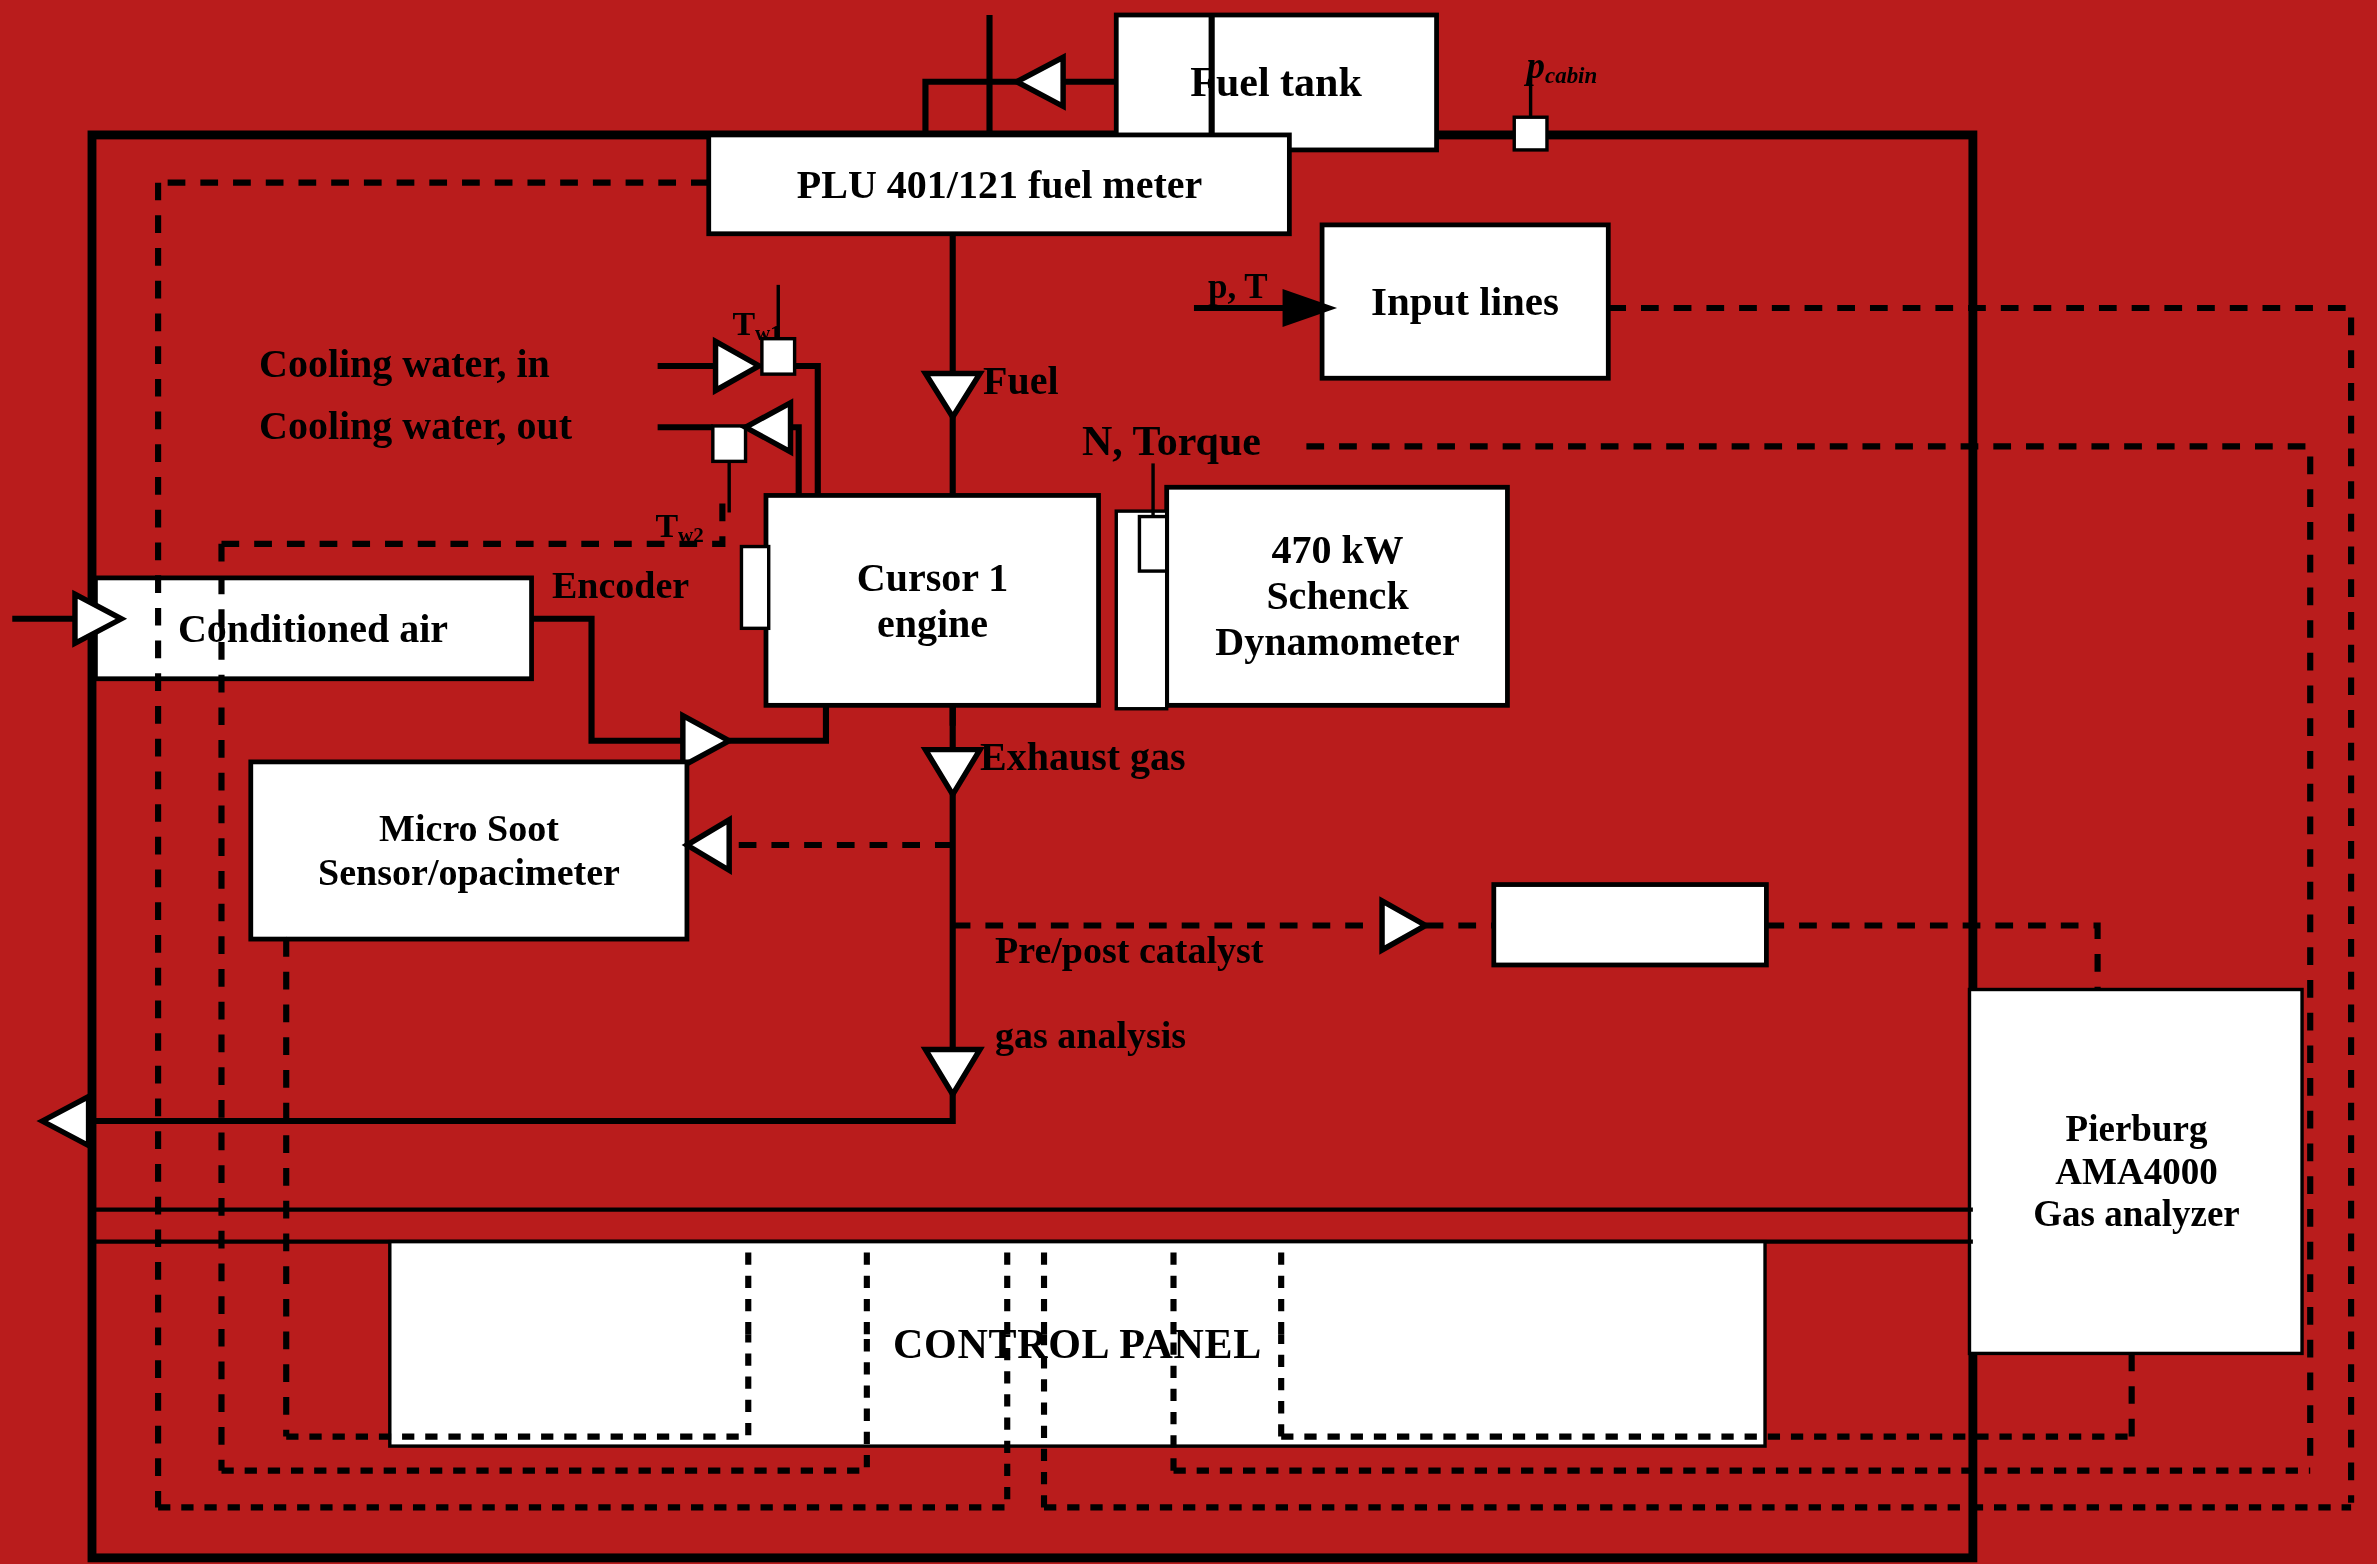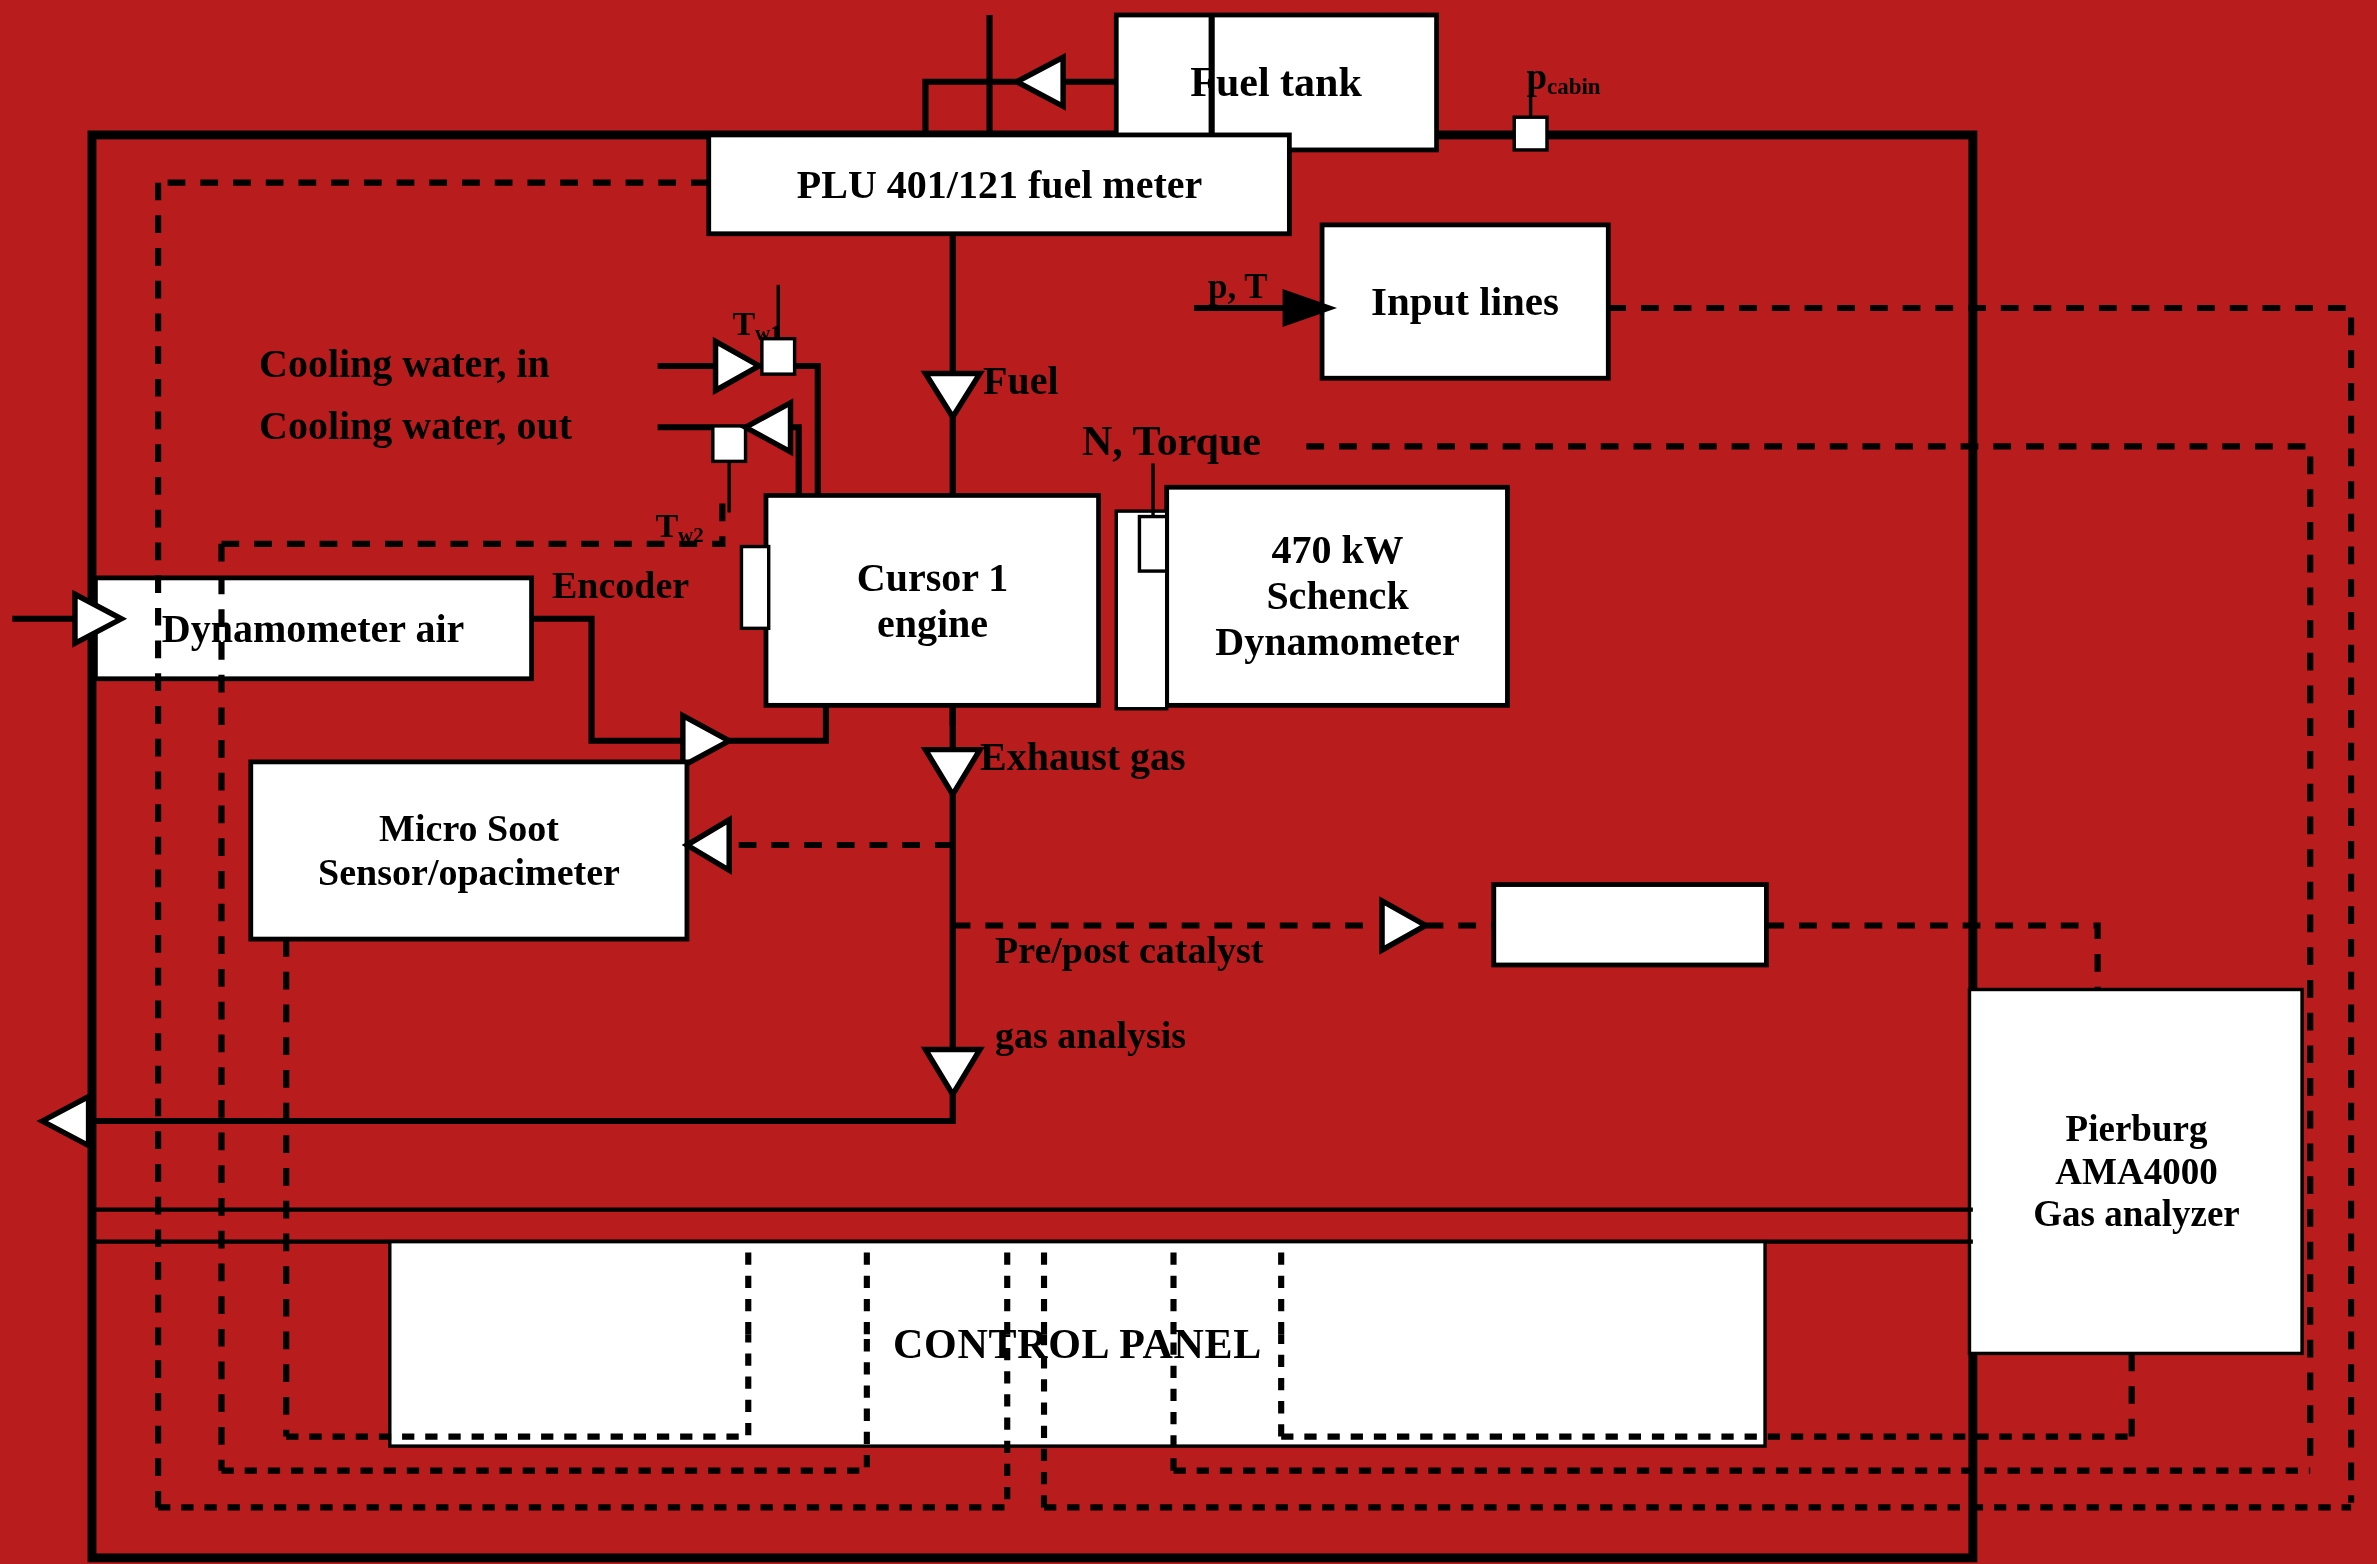--- a/index.html
+++ b/index.html
@@ -146,21 +146,21 @@
   <path class="dashf" d="M1478,1958 V1830"></path>
   <path class="dashf" d="M1880,1958 V1830"></path>
   <path class="dashf" d="M1722,1958 V1830"></path>
   <path class="dashf" d="M1532,1958 V1830"></path>
 </svg>
 
 <div class="boxlbl" style="left:1116px;top:15px;width:320px;height:135px;font-size:42px;">Fuel tank</div>
 
 <div class="boxlbl" style="left:709px;top:135px;width:581px;height:99px;font-size:40px;">PLU 401/121 fuel meter</div>
 
-<div class="lbl" style="left:1508px;top:15px;font-size:37px;">
+<div class="lbl" style="left:1508px;top:4px;font-size:37px;font-style:italic;">
   <span>p</span><span class="sub">cabin</span>
 </div>
 
 <div class="boxlbl" style="left:1322px;top:225px;width:286px;height:153px;font-size:41px;">Input lines</div>
 
 <div class="lbl" style="left:1208px;top:267px;font-size:35px;">p, T</div>
 
 <div class="lbl" style="left:716px;top:267px;font-size:34px;">
   <span>T</span><span class="sub">w1</span>
 </div>
@@ -181,21 +181,21 @@
   <span>Cursor 1</span>
   <span>engine</span>
 </div>
 
 <div class="boxlbl" style="left:1167px;top:487px;width:341px;height:218px;font-size:40px;flex-direction:column;">
   <span>470 kW</span>
   <span>Schenck</span>
   <span>Dynamometer</span>
 </div>
 
-<div class="boxlbl" style="left:95px;top:578px;width:436px;height:101px;font-size:40px;">Dynamometer air</div>
+<div class="boxlbl" style="left:95px;top:578px;width:436px;height:101px;font-size:40px;">Conditioned air</div>
 
 <div class="lbl" style="left:552px;top:564px;font-size:38px;">Encoder</div>
 
 <div class="boxlbl" style="left:251px;top:762px;width:436px;height:177px;font-size:38px;flex-direction:column;">
   <span>Micro Soot</span>
   <span>Sensor/opacimeter</span>
 </div>
 
 <div class="lbl" style="left:980px;top:735px;font-size:40px;">Exhaust gas</div>
 

